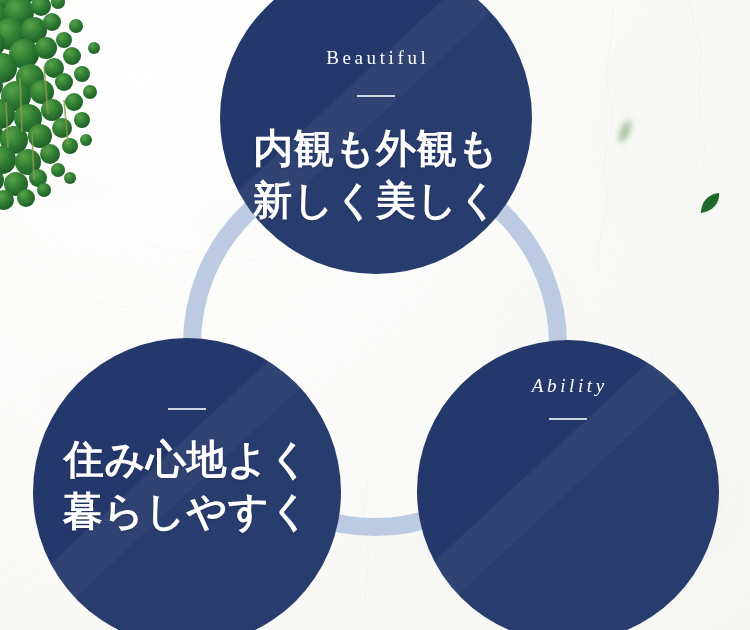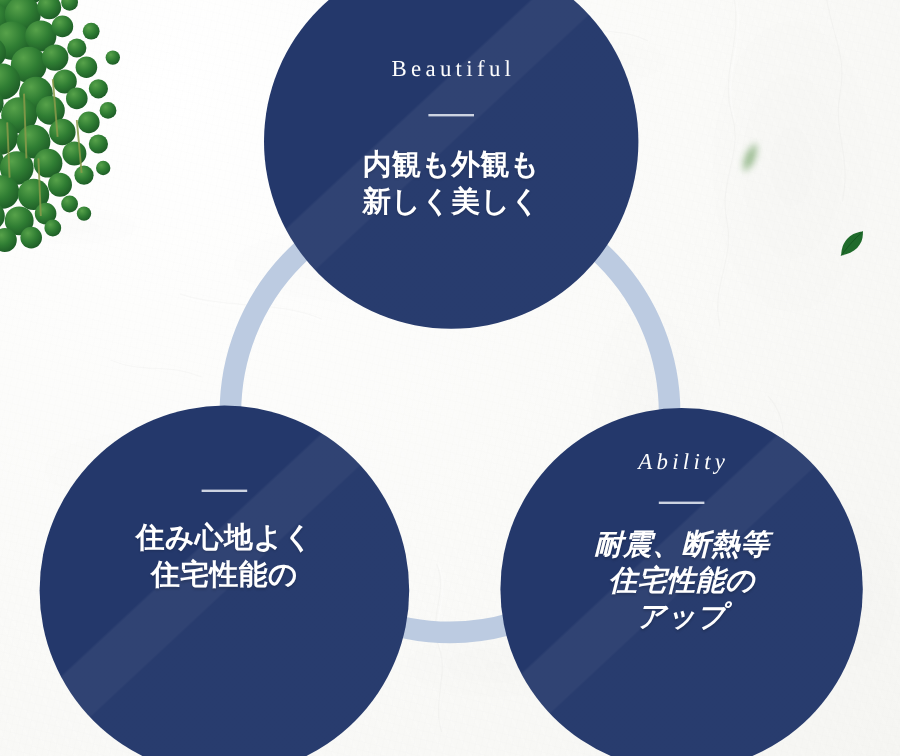--- a/index.html
+++ b/index.html
@@ -139,21 +139,21 @@
   }
   .divider {
     width: 38px;
     height: 1.5px;
     background: #dfe4ee;
     opacity: .9;
   }
   .headline {
     font-family: "Liberation Serif", "DejaVu Serif", serif;
     font-weight: 700;
-    font-size: 24px;
+    font-size: 40px;
     line-height: 1.30;
     letter-spacing: .015em;
     white-space: pre-line;
     text-shadow: 0 1px 2px rgba(0,0,0,.18);
   }
 
   
   #circle-beautiful {
     left: 220px; top: -38px;
     width: 312px; height: 312px;
@@ -286,28 +286,25 @@
       <div class="headline">内観も外観も
 新しく美しく</div>
     </div>
   </div>
 
   <div class="circle" id="circle-comfortable">
     <div class="sheen"></div>
     <div class="inner">
       <div class="divider"></div>
       <div class="headline">住み心地よく
-住宅性能の</div>
+暮らしやすく</div>
     </div>
   </div>
 
   <div class="circle" id="circle-ability">
     <div class="sheen"></div>
     <div class="inner">
       <div class="eyebrow">Ability</div>
       <div class="divider"></div>
-      <div class="headline">耐震、断熱等
-住宅性能の
-アップ</div>
     </div>
   </div>
 
 </div>
 
 </body></html>

